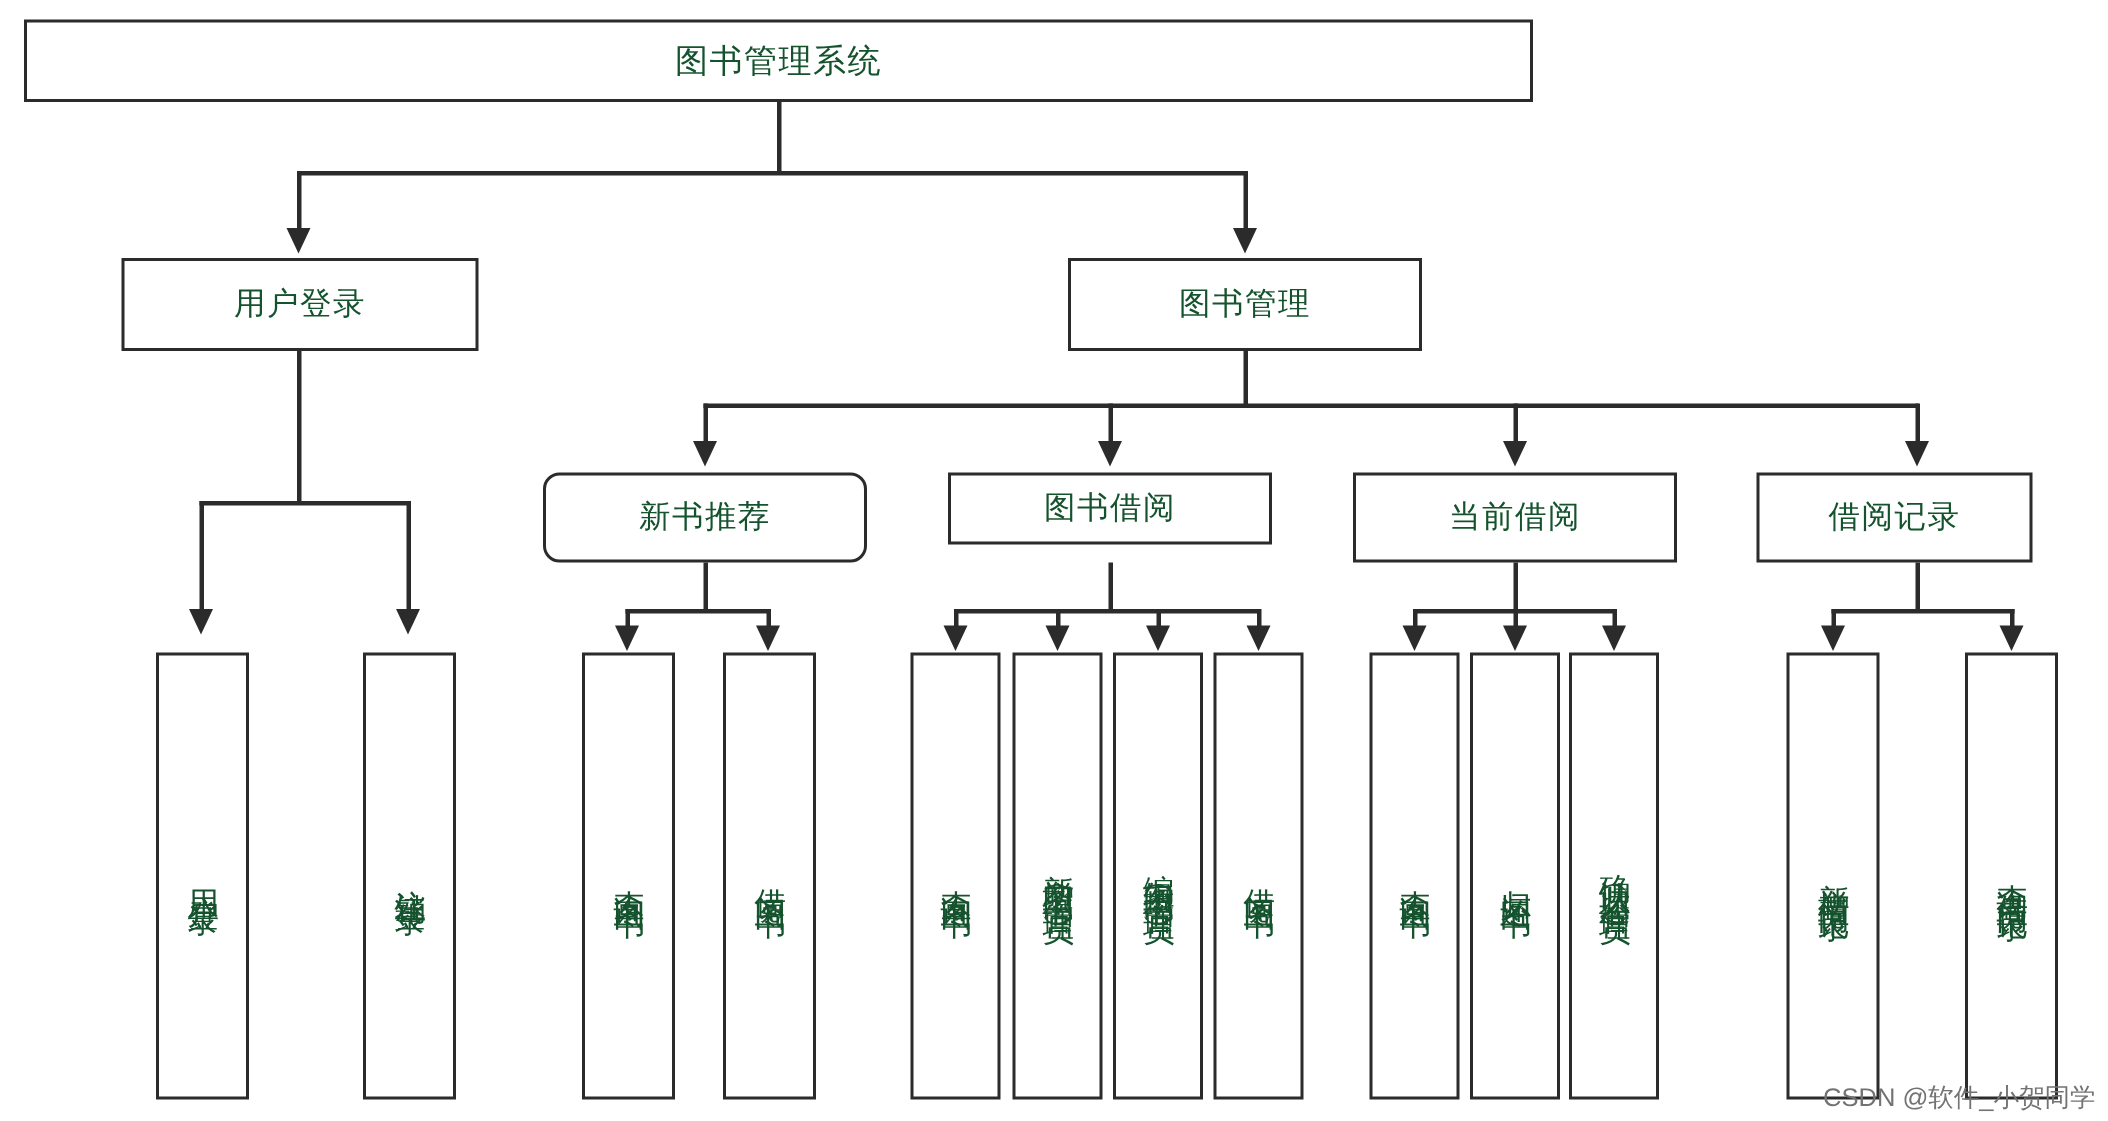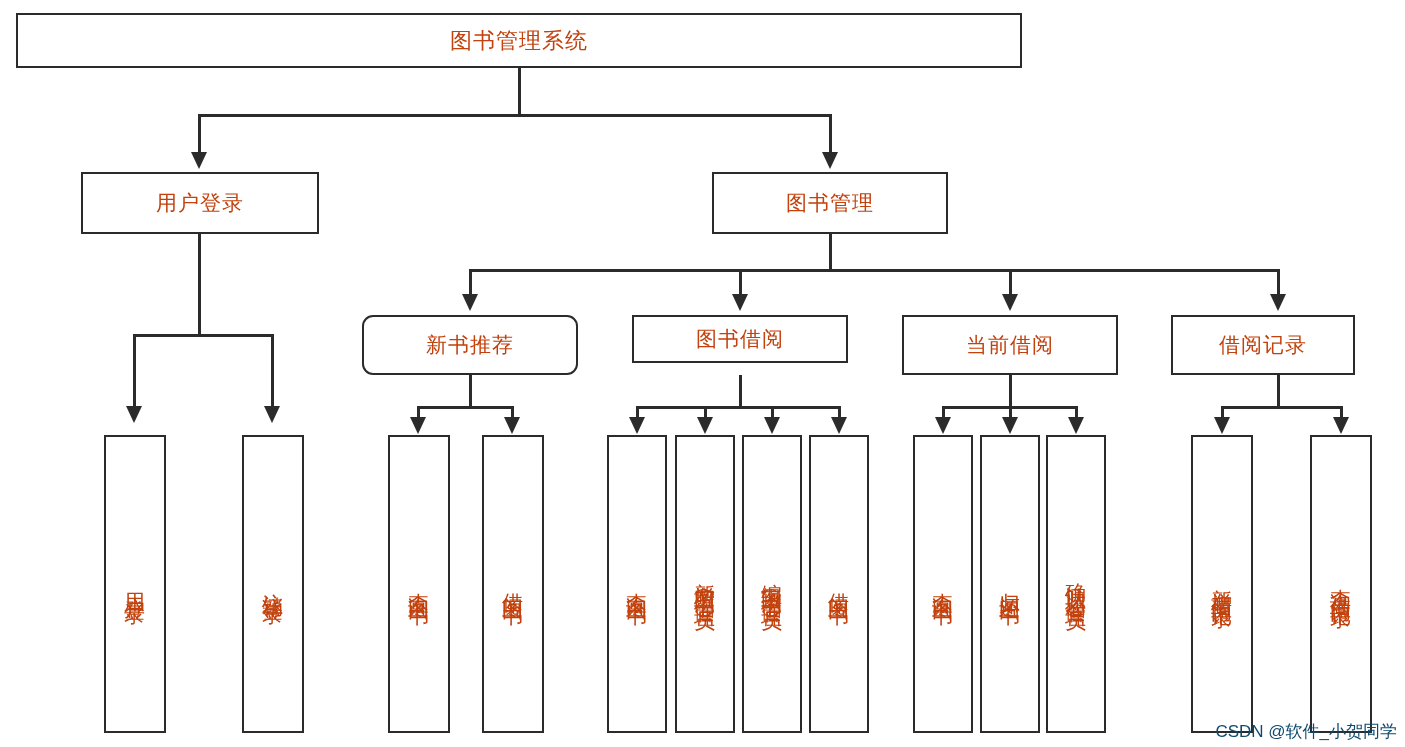--- a/index.html
+++ b/index.html
@@ -21,21 +21,21 @@
   .node {
     position: absolute;
     box-sizing: border-box;
     border: 2px solid #2b2b2b;
     background: #ffffff;
     display: flex;
     align-items: center;
     justify-content: center;
   }
   .node .label {
-    color: #c2410c;
+    color: #14532d;
     line-height: 1.18;
     text-align: center;
     white-space: nowrap;
   }
   
   .node.horiz .label {
     font-size: 21px;
     letter-spacing: 1px;
   }
   .node.root .label {
@@ -67,21 +67,21 @@
     border-left: 8px solid transparent;
     border-right: 8px solid transparent;
     border-top: 17px solid #2b2b2b;
   }
   
   #watermark {
     position: absolute;
     right: 8px;
     bottom: 4px;
     font-size: 17px;
-    color: #0c4a6e;
+    color: #737373;
     white-space: nowrap;
     pointer-events: none;
   }
 </style>
 </head>
 <body>
 
 <div id="canvas">
 
   <div class="node root horiz" style="left:16px; top:13px; width:1006px; height:55px;">

